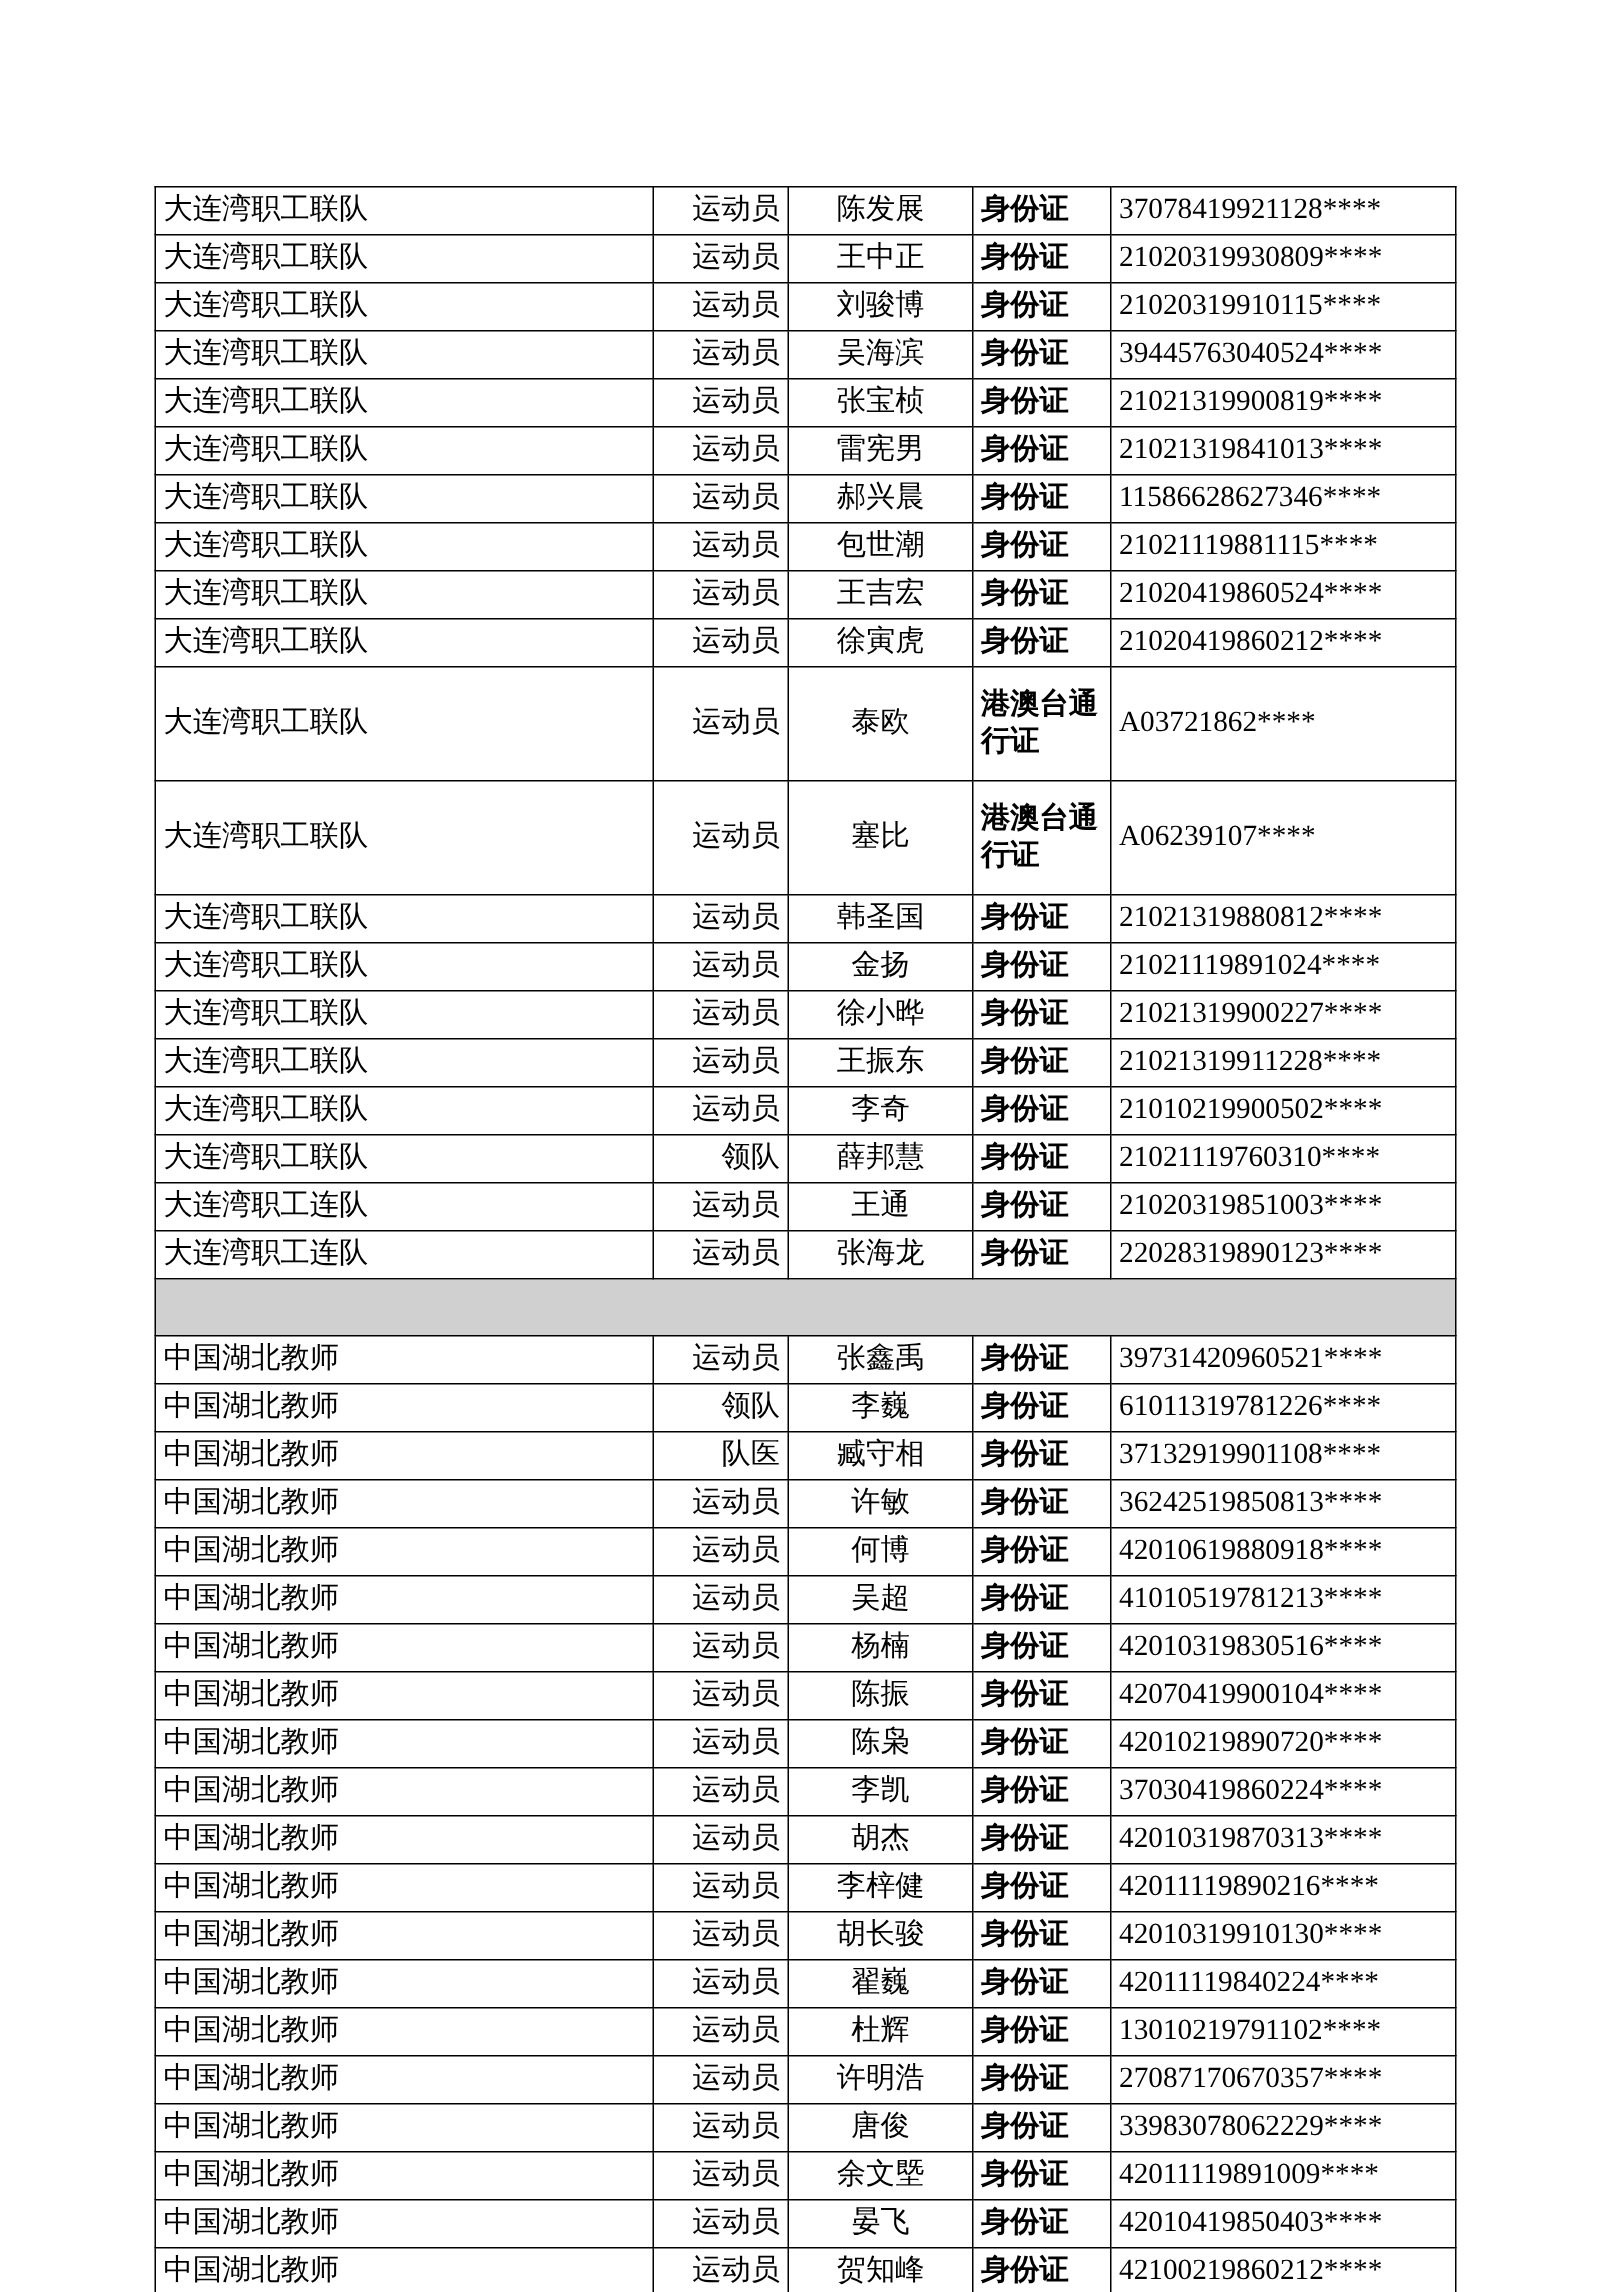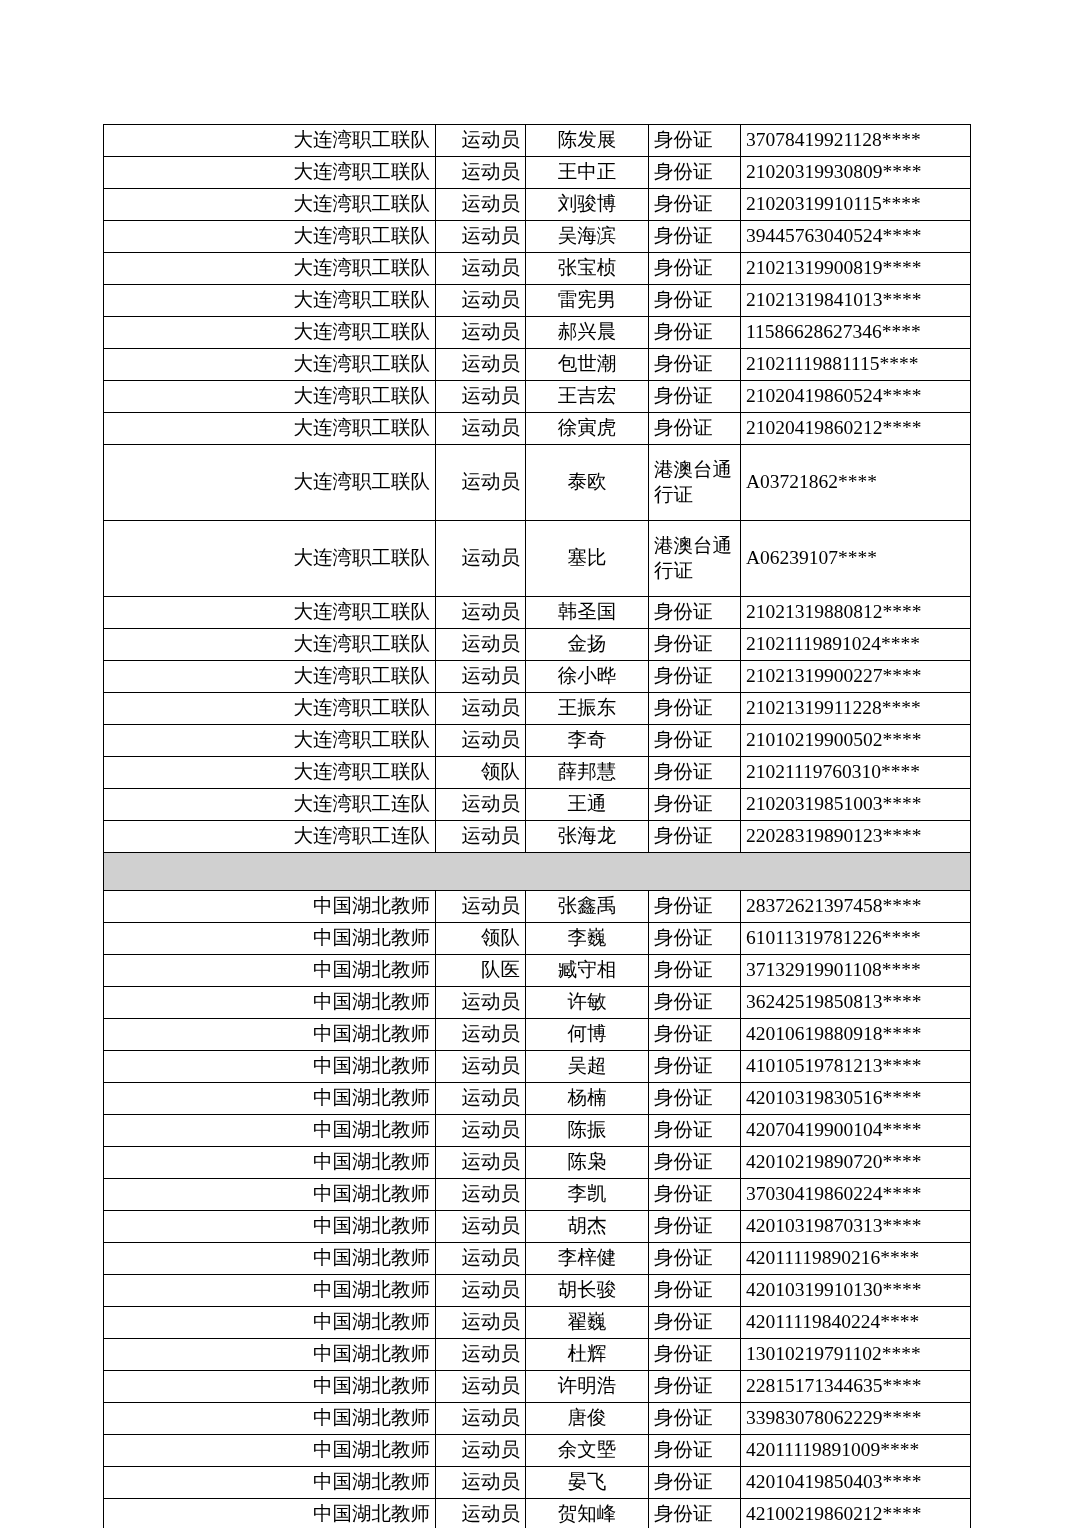--- a/index.html
+++ b/index.html
@@ -49,24 +49,24 @@
 
   tr.roster-row { height: 32px; }
 
   
   tr.roster-row.tall { height: 76px; }
   tr.roster-row.tall td.cell-doctype {
     white-space: normal;
     line-height: 1.24;
   }
 
-  td.cell-team  { text-align: right; }
+  td.cell-team  { text-align: left; }
   td.cell-role  { text-align: right; }
   td.cell-name  { text-align: center; }
-  td.cell-doctype { text-align: left; }
+  td.cell-doctype { text-align: left; font-weight: bold; }
 
   
   tr.separator-row { height: 38px; }
   tr.separator-row td {
     background: #d0d0d0;
     border-left: 1.6px solid #000000;
     border-right: 1.6px solid #000000;
     border-top: 1.6px solid #000000;
     border-bottom: 1.6px solid #000000;
     padding: 0;
@@ -226,21 +226,21 @@
           <td class="cell-docnumber">22028319890123****</td>
         </tr>
         <tr class="separator-row">
           <td colspan="5"></td>
         </tr>
         <tr class="roster-row">
           <td class="cell-team">中国湖北教师</td>
           <td class="cell-role">运动员</td>
           <td class="cell-name">张鑫禹</td>
           <td class="cell-doctype">身份证</td>
-          <td class="cell-docnumber">28372621397458****</td>
+          <td class="cell-docnumber">39731420960521****</td>
         </tr>
         <tr class="roster-row">
           <td class="cell-team">中国湖北教师</td>
           <td class="cell-role">领队</td>
           <td class="cell-name">李巍</td>
           <td class="cell-doctype">身份证</td>
           <td class="cell-docnumber">61011319781226****</td>
         </tr>
         <tr class="roster-row">
           <td class="cell-team">中国湖北教师</td>
@@ -331,21 +331,21 @@
           <td class="cell-role">运动员</td>
           <td class="cell-name">杜辉</td>
           <td class="cell-doctype">身份证</td>
           <td class="cell-docnumber">13010219791102****</td>
         </tr>
         <tr class="roster-row">
           <td class="cell-team">中国湖北教师</td>
           <td class="cell-role">运动员</td>
           <td class="cell-name">许明浩</td>
           <td class="cell-doctype">身份证</td>
-          <td class="cell-docnumber">22815171344635****</td>
+          <td class="cell-docnumber">27087170670357****</td>
         </tr>
         <tr class="roster-row">
           <td class="cell-team">中国湖北教师</td>
           <td class="cell-role">运动员</td>
           <td class="cell-name">唐俊</td>
           <td class="cell-doctype">身份证</td>
           <td class="cell-docnumber">33983078062229****</td>
         </tr>
         <tr class="roster-row">
           <td class="cell-team">中国湖北教师</td>

